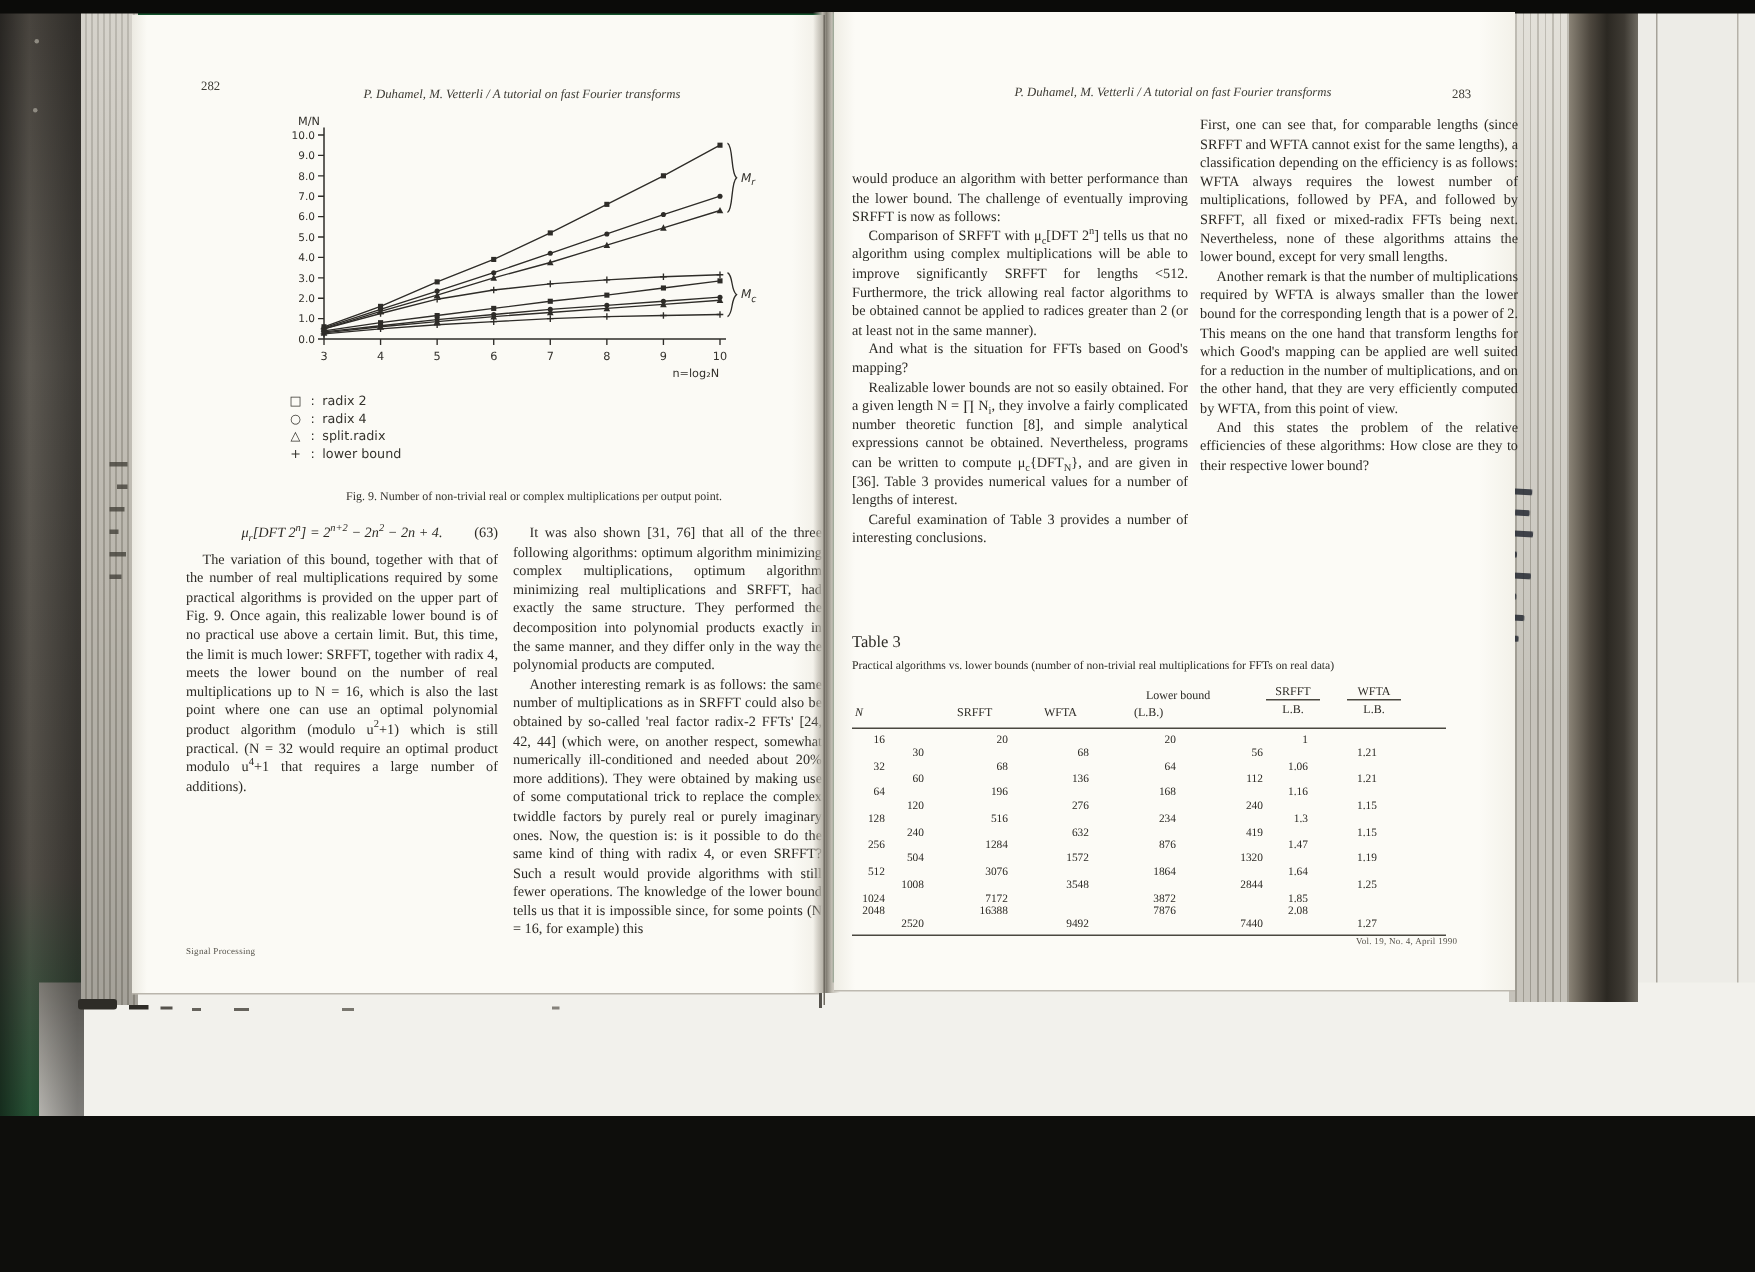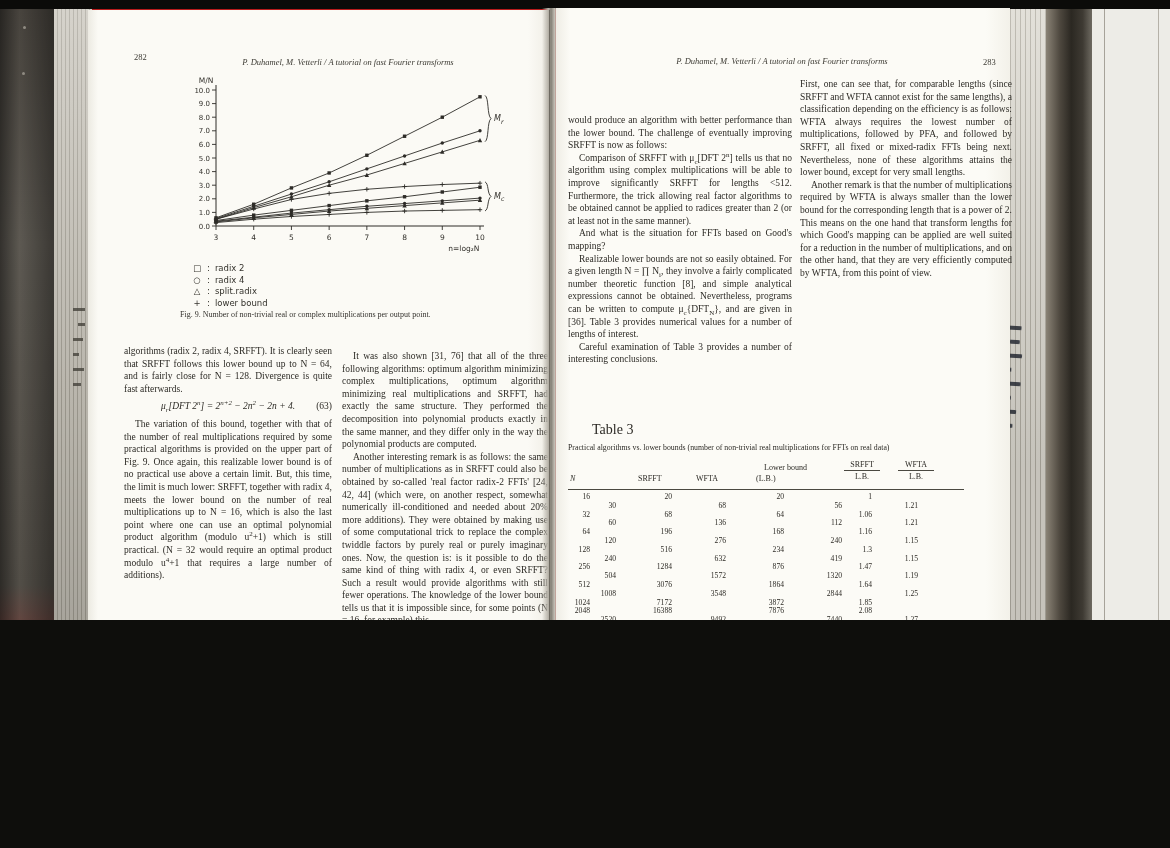--- a/index.html
+++ b/index.html
@@ -1,16 +1,16 @@
 <!DOCTYPE html>
 <html><head>
 <meta charset="utf-8">
 <style>
   html,body{margin:0;padding:0;background:#0e0e0c;}
-  .canvas{position:relative;width:1170px;height:620px;overflow:hidden;background:#b91c1c;
+  .canvas{position:relative;width:1170px;height:744px;overflow:hidden;background:#14532d;
           font-family:"Liberation Serif","DejaVu Serif",serif;color:#2c2a25;}
   .abs{position:absolute;}
 
   
   #right-light{left:1088px;top:0;width:82px;height:848px;background:#edece7;}
   #rl-line1{left:1104px;top:0;width:1px;height:848px;background:#a6a299;}
   #rl-line2{left:1158px;top:0;width:1px;height:848px;background:#b5b1a8;}
   #bottom-light{left:26px;top:655px;width:1144px;height:193px;background:#f2f1ec;}
   #left-strip{left:0;top:0;width:56px;height:812px;
     background:linear-gradient(90deg,rgba(0,0,0,.45),rgba(0,0,0,0) 35%,rgba(0,0,0,.35) 92%),
@@ -54,45 +54,45 @@
 
   
   #left-page{left:88px;top:10px;width:460px;height:652px;border-bottom:1px solid #b9b5ac;
     background:linear-gradient(90deg,#eceae2 0,#fbfaf5 10px,#fbfaf5 440px,#f0eee6 460px);}
   #right-page{left:556px;top:8px;width:454px;height:652px;border-bottom:1px solid #bdb9b0;
     background:linear-gradient(90deg,#efede5 0,#fcfbf6 14px,#fcfbf6 430px,#f3f1e9 454px);}
 
   .runhead{font-style:italic;font-size:8.5px;color:#3d3b34;white-space:nowrap;text-align:center;}
   .pagenum{font-size:8.5px;color:#3d3b34;}
   #lp-pagenum{left:46px;top:42px;} #lp-runhead{left:110px;top:47px;width:300px;}
-  #rp-runhead{left:76px;top:48px;width:300px;} #rp-pagenum{left:427px;top:49px;}
+  #rp-runhead{left:76px;top:48px;width:300px;} #rp-pagenum{left:412px;top:49px;}
 
   .col p{margin:0;font-size:9.5px;line-height:12.6px;text-align:justify;color:#2c2a25;}
   .col p.ind{text-indent:11px;}
   sub,sup{font-size:7px;line-height:0;}
   #lp-col1{left:36px;top:335px;width:208px;} #lp-col2{left:254px;top:340px;width:206px;}
   #rp-col1{left:12px;top:70px;width:224px;margin-top:36px;} #rp-col2{left:244px;top:70px;width:212px;}
   .eqrow{position:relative;margin:5px 0 5px 0 !important;text-align:center !important;}
   .eq{font-style:italic;}
   .eqno{position:absolute;right:0;top:0;font-style:normal;}
   .pfooter{font-size:6px;color:#55524a;letter-spacing:.2px;}
   #lp-footer{left:36px;top:622px;} #rp-footer{left:348px;top:617px;}
 
   
   #figure{left:92px;top:64px;width:352px;}
   #fig9-svg{display:block;}
   #fig9-svg text{font-family:"DejaVu Sans",sans-serif;fill:#33312c;}
   .legend{margin:4px 0 0 12px;font-family:"DejaVu Sans",sans-serif;font-size:8.5px;color:#34322c;}
   .legend-item{display:flex;gap:5px;line-height:11.5px;align-items:baseline;}
   .legend-sym{width:10px;text-align:center;}
-  .fig-caption{margin-top:1px;width:352px;text-align:left;font-size:8px;color:#33312c;}
+  .fig-caption{margin-top:17px;width:352px;text-align:center;font-size:8px;color:#33312c;}
 
   
   #table3{left:12px;top:414px;width:396px;}
-  .tbl-title{font-size:14px;margin-left:24px;}
+  .tbl-title{font-size:11px;}
   .tbl-caption{font-size:7.8px;margin-top:5px;white-space:nowrap;}
   .tbl-head{position:relative;height:30px;margin-top:7px;border-bottom:1px solid #4a4840;font-size:8px;}
   .tbl-head .h{position:absolute;}
   .h-n{left:2px;top:15px;font-style:italic;}
   .h-srfft{left:70px;top:15px;} .h-wfta{left:128px;top:15px;}
   .h-lb1{left:196px;top:4px;} .h-lb2{left:188px;top:15px;font-family:Liberation Serif, serif;}
   .h-frac{width:36px;text-align:center;}
   .h-f1{left:276px;top:1px;} .h-f2{left:330px;top:1px;}
   .h-frac .top{display:block;border-bottom:1px solid #4a4840;padding-bottom:1px;}
   .h-frac .bot{display:block;padding-top:1px;}
@@ -296,21 +296,20 @@
         <div class="legend-item">
           <span class="legend-sym">+</span>
             <span>:</span>
             <span>lower bound</span>
         </div>
       </div>
       <div class="fig-caption">Fig. 9. Number of non-trivial real or complex multiplications per output point.</div>
     </div>
 
     <div class="abs col" id="lp-col1">
-      <p>algorithms (radix 2, radix 4, SRFFT). It is clearly seen that SRFFT follows this lower bound up to N = 64, and is fairly close for N = 128. Divergence is quite fast afterwards.</p>
       <p class="eqrow"><span class="eq">μ<sub>r</sub>[DFT 2<sup>n</sup>] = 2<sup>n+2</sup> − 2n<sup>2</sup> − 2n + 4.</span><span class="eqno">(63)</span></p>
       <p class="ind">The variation of this bound, together with that of the number of real multiplications required by some practical algorithms is provided on the upper part of Fig. 9. Once again, this realizable lower bound is of no practical use above a certain limit. But, this time, the limit is much lower: SRFFT, together with radix 4, meets the lower bound on the number of real multiplications up to N = 16, which is also the last point where one can use an optimal polynomial product algorithm (modulo u<sup>2</sup>+1) which is still practical. (N = 32 would require an optimal product modulo u<sup>4</sup>+1 that requires a large number of additions).</p>
     </div>
     <div class="abs col" id="lp-col2">
       <p class="ind">It was also shown [31, 76] that all of the three following algorithms: optimum algorithm minimizing complex multiplications, optimum algorithm minimizing real multiplications and SRFFT, had exactly the same structure. They performed the decomposition into polynomial products exactly in the same manner, and they differ only in the way the polynomial products are computed.</p>
       <p class="ind">Another interesting remark is as follows: the same number of multiplications as in SRFFT could also be obtained by so-called 'real factor radix-2 FFTs' [24, 42, 44] (which were, on another respect, somewhat numerically ill-conditioned and needed about 20% more additions). They were obtained by making use of some computational trick to replace the complex twiddle factors by purely real or purely imaginary ones. Now, the question is: is it possible to do the same kind of thing with radix 4, or even SRFFT? Such a result would provide algorithms with still fewer operations. The knowledge of the lower bound tells us that it is impossible since, for some points (N = 16, for example) this</p>
     </div>
     <div class="abs pfooter" id="lp-footer">Signal Processing</div>
   </div>
 
@@ -325,20 +324,21 @@
     <div class="abs col" id="rp-col1">
       <p>would produce an algorithm with better performance than the lower bound. The challenge of eventually improving SRFFT is now as follows:</p>
       <p class="ind">Comparison of SRFFT with μ<sub>c</sub>[DFT 2<sup>n</sup>] tells us that no algorithm using complex multiplications will be able to improve significantly SRFFT for lengths &lt;512. Furthermore, the trick allowing real factor algorithms to be obtained cannot be applied to radices greater than 2 (or at least not in the same manner).</p>
       <p class="ind">And what is the situation for FFTs based on Good's mapping?</p>
       <p class="ind">Realizable lower bounds are not so easily obtained. For a given length N = ∏ N<sub>i</sub>, they involve a fairly complicated number theoretic function [8], and simple analytical expressions cannot be obtained. Nevertheless, programs can be written to compute μ<sub>c</sub>{DFT<sub>N</sub>}, and are given in [36]. Table 3 provides numerical values for a number of lengths of interest.</p>
       <p class="ind">Careful examination of Table 3 provides a number of interesting conclusions.</p>
     </div>
     <div class="abs col" id="rp-col2">
       <p>First, one can see that, for comparable lengths (since SRFFT and WFTA cannot exist for the same lengths), a classification depending on the efficiency is as follows: WFTA always requires the lowest number of multiplications, followed by PFA, and followed by SRFFT, all fixed or mixed-radix FFTs being next. Nevertheless, none of these algorithms attains the lower bound, except for very small lengths.</p>
       <p class="ind">Another remark is that the number of multiplications required by WFTA is always smaller than the lower bound for the corresponding length that is a power of 2. This means on the one hand that transform lengths for which Good's mapping can be applied are well suited for a reduction in the number of multiplications, and on the other hand, that they are very efficiently computed by WFTA, from this point of view.</p>
+      <p class="ind">And this states the problem of the relative efficiencies of these algorithms: How close are they to their respective lower bound?</p>
     </div>
 
     <div class="abs" id="table3">
       <div class="tbl-title">Table 3</div>
       <div class="tbl-caption">Practical algorithms vs. lower bounds (number of non-trivial real multiplications for FFTs on real data)</div>
       <div class="tbl-head">
         <span class="h h-n">N</span>
         <span class="h h-srfft">SRFFT</span>
         <span class="h h-wfta">WFTA</span>
         <span class="h h-lb1">Lower bound</span>

